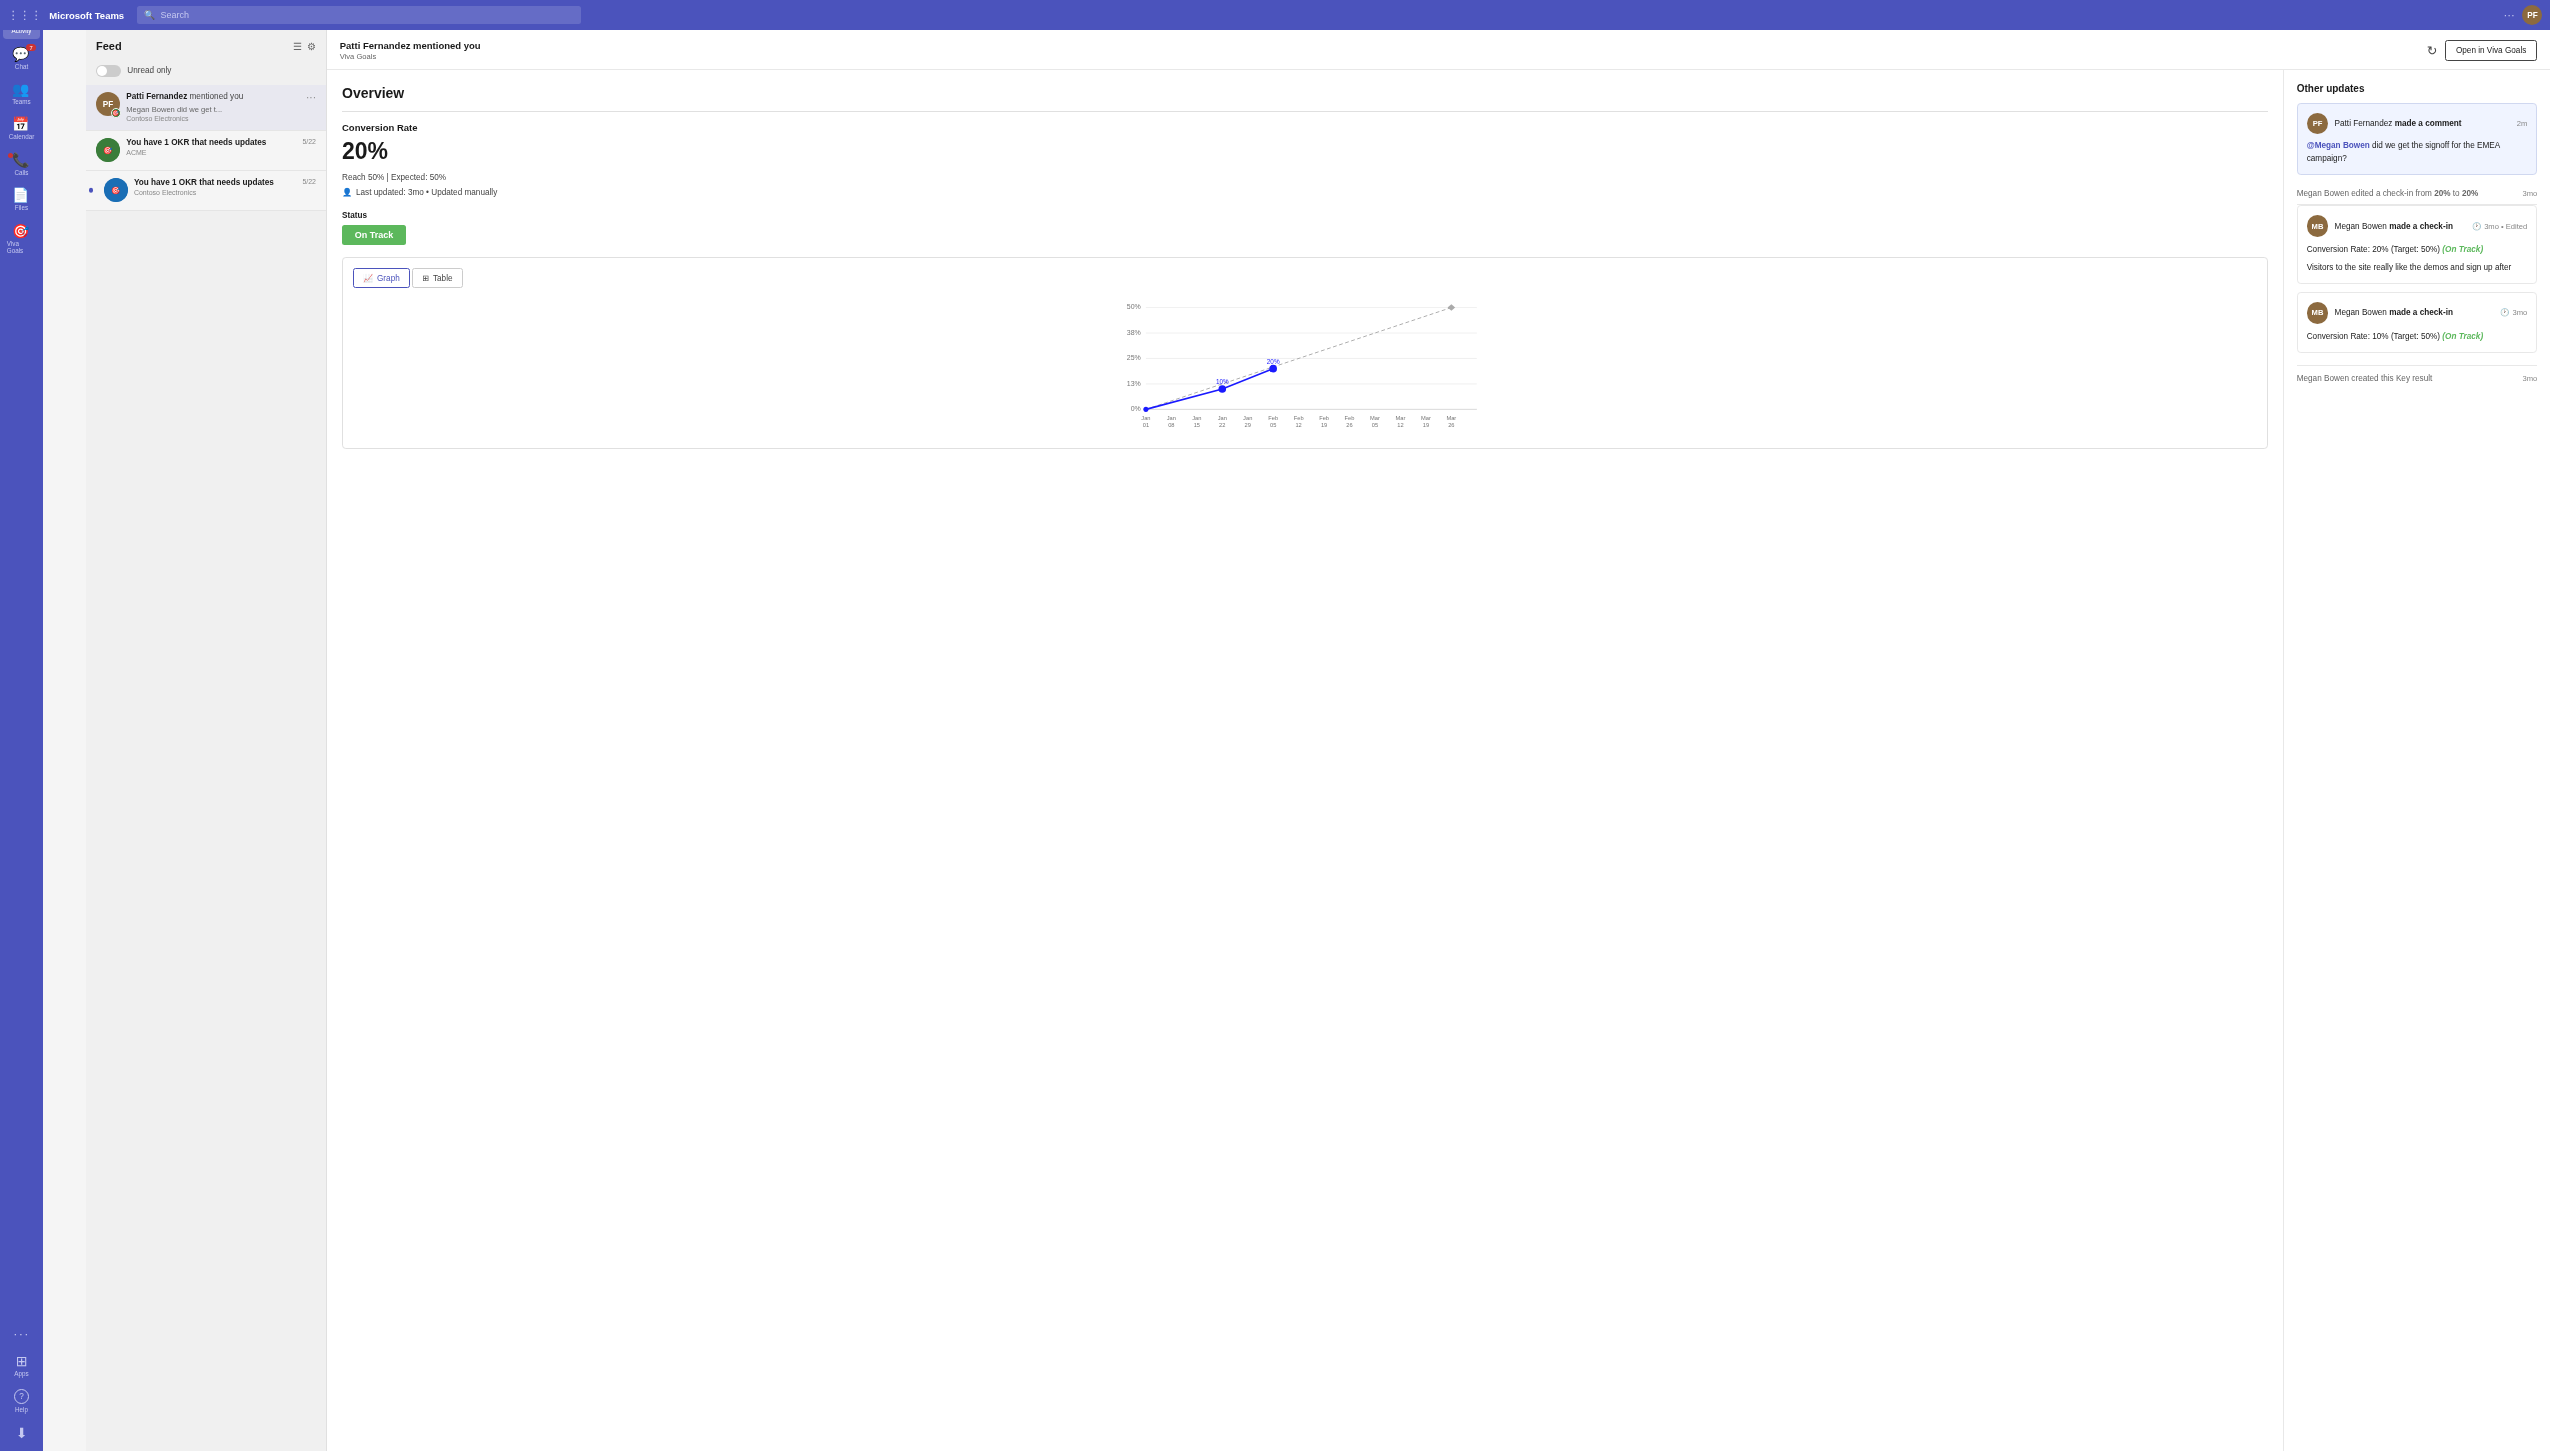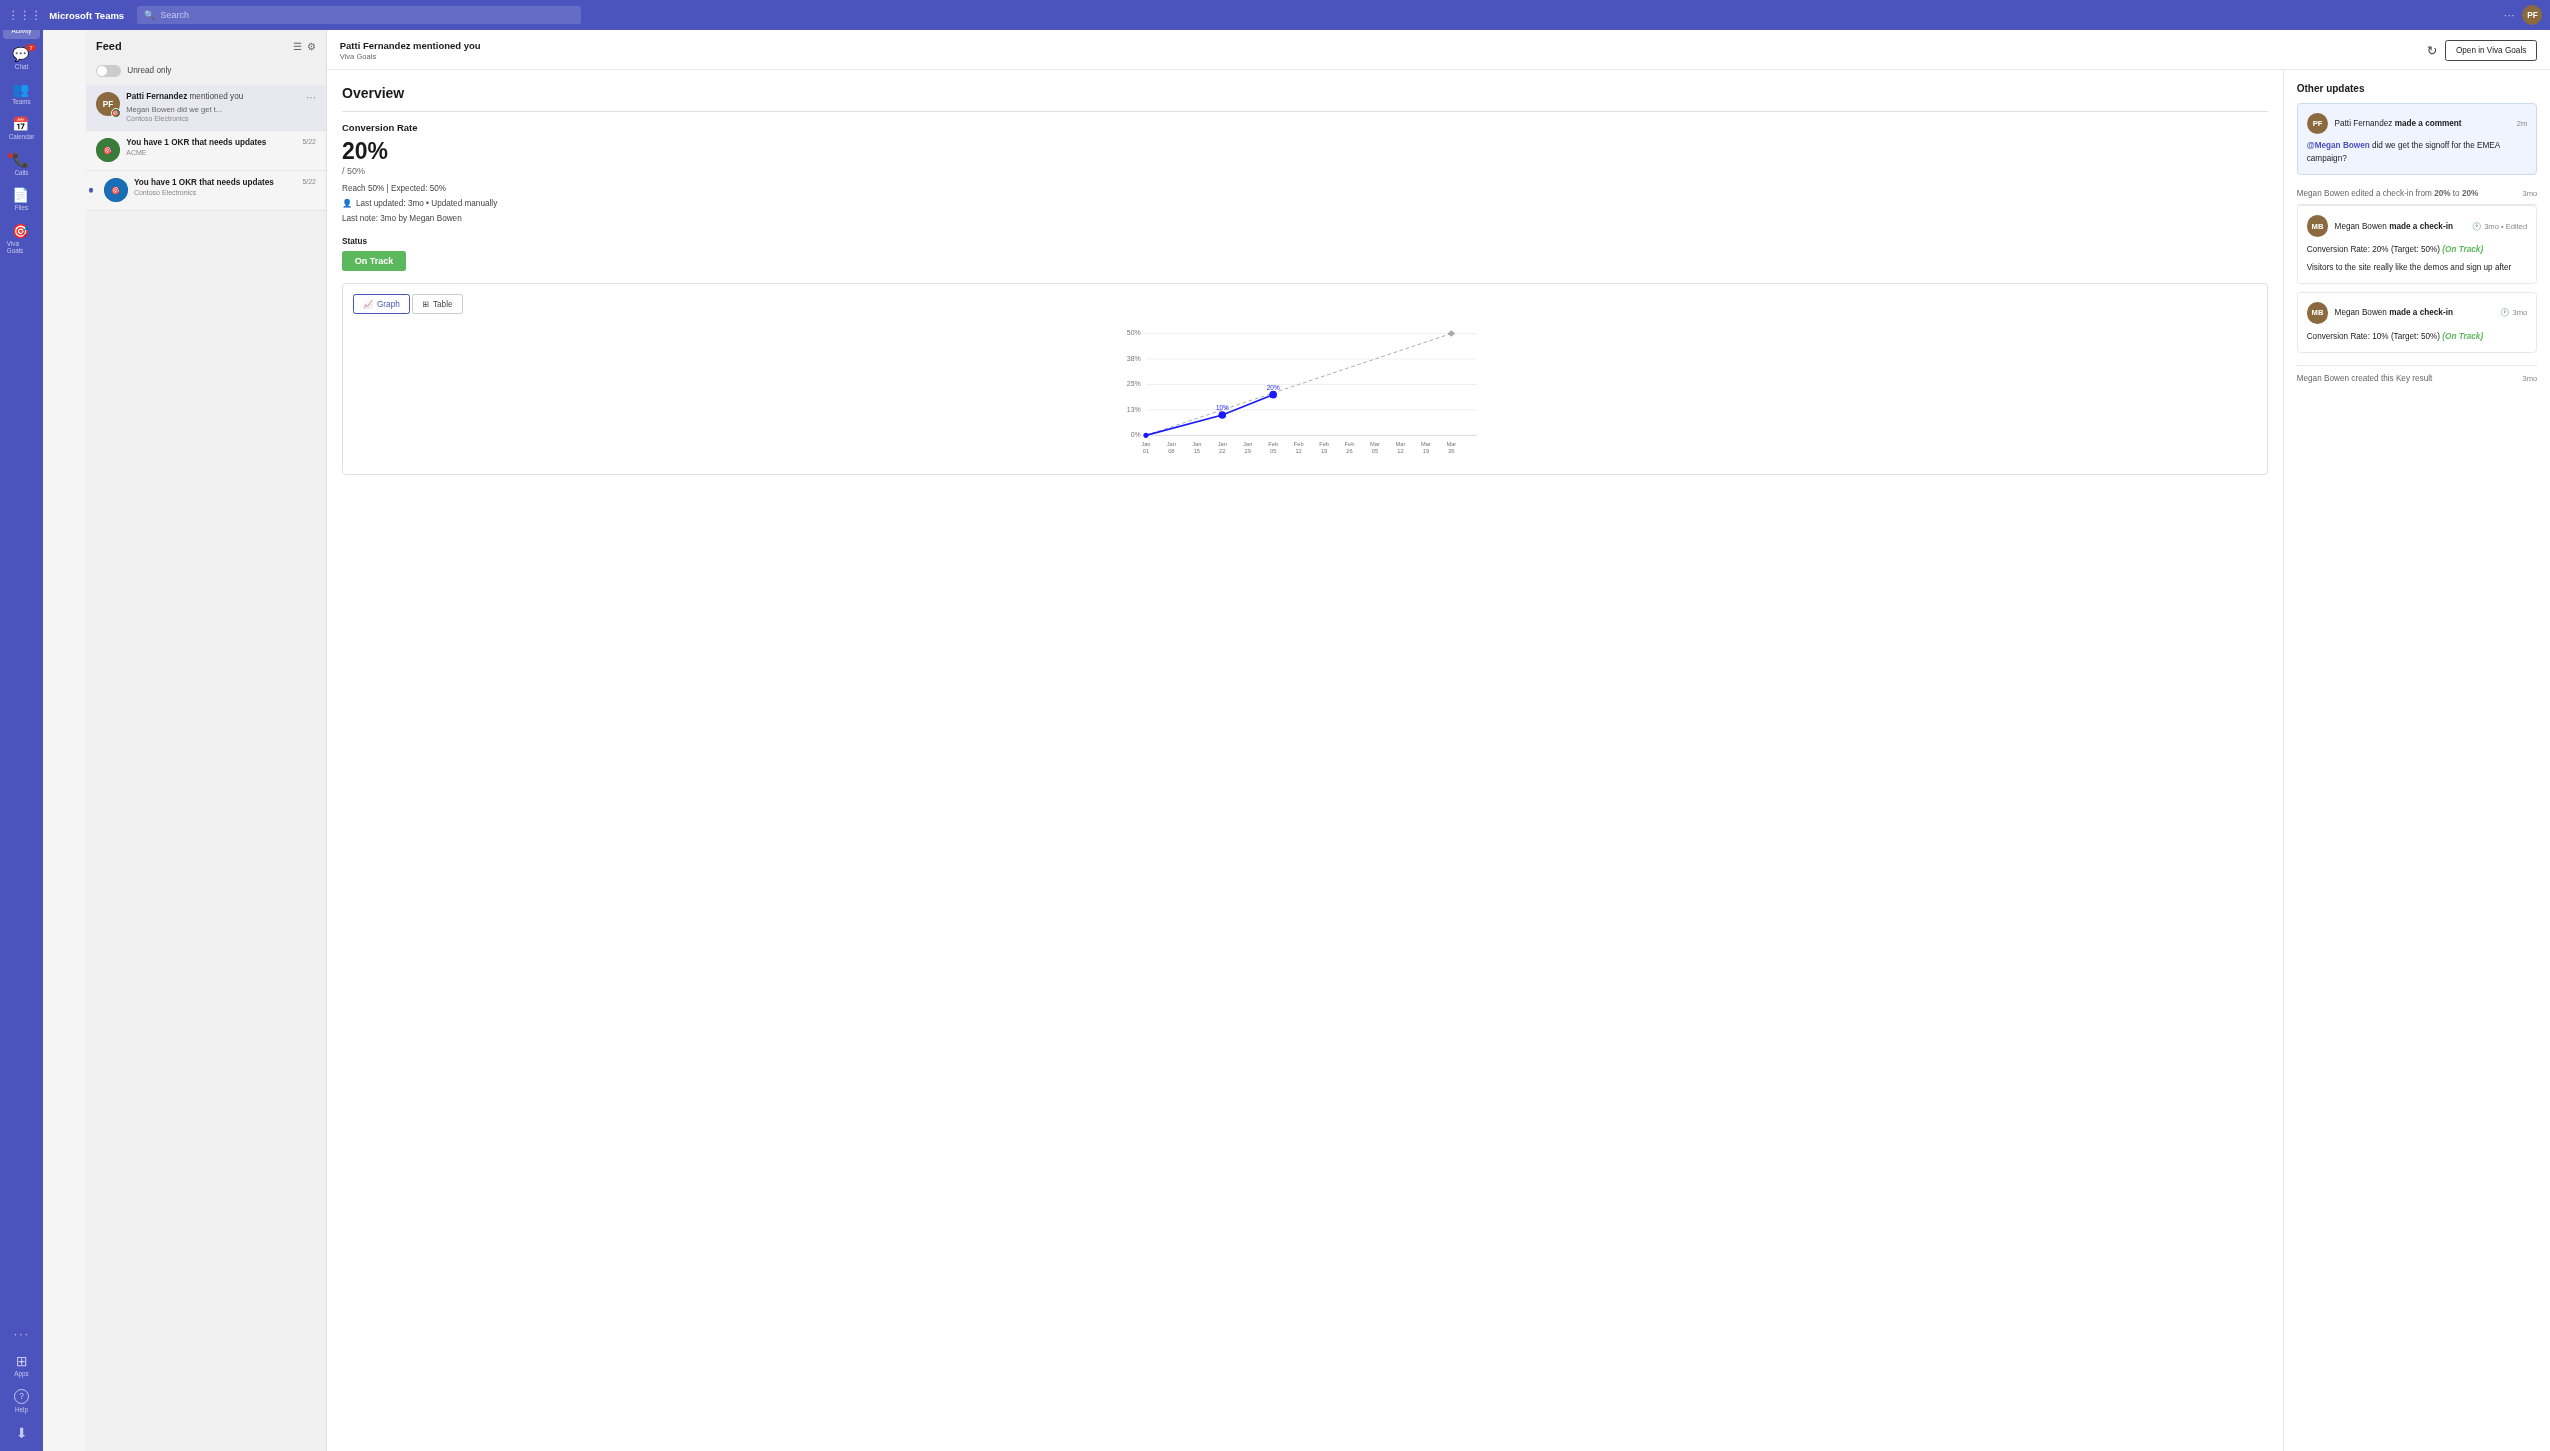--- a/index.html
+++ b/index.html
@@ -460,29 +460,27 @@
     </div>
 
     <div class="content-body">
 
       <div class="main-content">
         <h2 class="overview-title">Overview</h2>
         <hr class="section-divider">
 
         <div class="metric-label">Conversion Rate</div>
         <div class="metric-value">20%</div>
-        <div class="metric-target">/ 50%</div>
 
         <div class="metric-details">
           <div>Reach 50% | Expected: 50%</div>
           <div class="metric-user-row">
             <span>👤</span>
             <span>Last updated: 3mo • Updated manually</span>
           </div>
-          <div>Last note: 3mo by Megan Bowen</div>
         </div>
 
         <div class="status-label">Status</div>
         <div class="on-track-badge">On Track</div>
 
         
         <div class="chart-container">
           <div class="chart-tabs">
             <button class="chart-tab active">
               <span>📈</span>

